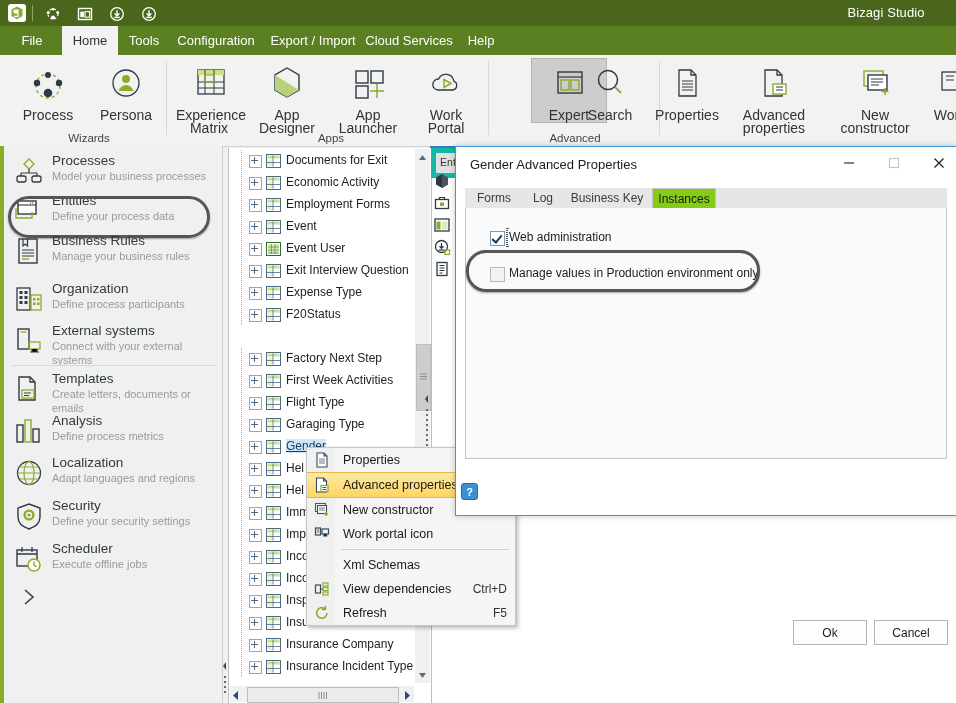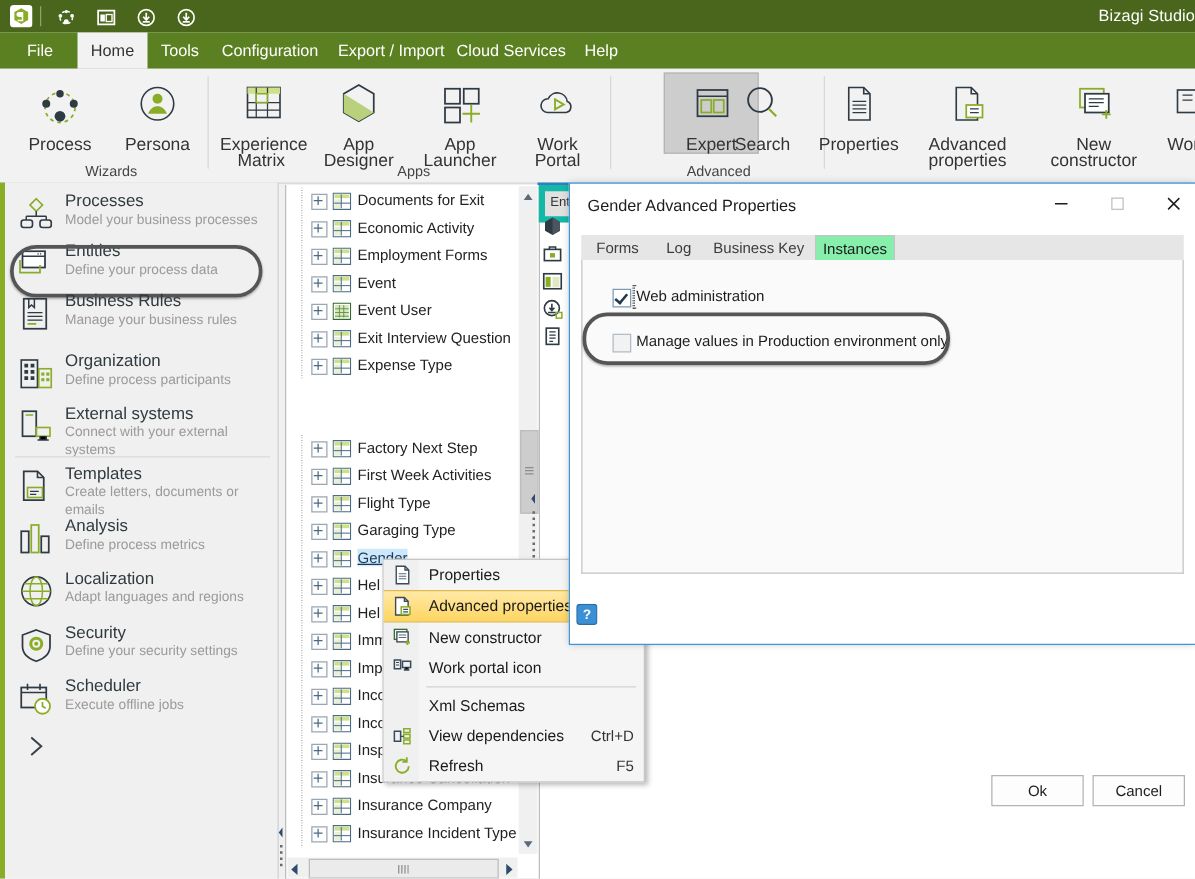--- a/index.html
+++ b/index.html
@@ -9,21 +9,21 @@
     font-size:12px;color:#2b2b2b;background:#ffffff;
     -webkit-font-smoothing:antialiased;
   }
   #app{position:relative;width:956px;height:703px;overflow:hidden;background:#f0f0f0;}
 
   
   .titlebar{position:absolute;left:0;top:0;width:956px;height:26px;background:#4a661c;}
   .tb-logo{position:absolute;left:8px;top:4px;width:18px;height:18px;}
   .tb-sep{position:absolute;left:32px;top:5px;width:1px;height:16px;background:#8aa85c;}
   .tb-icon{position:absolute;top:5px;width:18px;height:18px;cursor:pointer;}
-  .tb-title{position:absolute;right:0px;top:5px;width:140px;text-align:right;color:#ffffff;
+  .tb-title{position:absolute;right:0px;top:5px;width:140px;text-align:center;color:#ffffff;
     font-size:13px;letter-spacing:.1px;}
 
   
   .ribbontabs{position:absolute;left:0;top:26px;width:956px;height:29px;background:#5b8021;padding-left:35px;}
   .rtab{position:absolute;top:0;height:29px;line-height:29px;color:#ffffff;font-size:13px;
     text-align:center;cursor:pointer;}
   .rtab.active{background:#f2f2f2;color:#333333;}
 
   
   .ribbon{position:absolute;left:0;top:55px;width:956px;height:91px;background:#f2f2f2;
@@ -93,21 +93,21 @@
   
   .dialog{position:absolute;left:455px;top:146px;width:500px;height:368px;background:#ffffff;
     border:1px solid #3f97d8;box-shadow:0 0 6px rgba(0,0,0,.22);}
   .dlg-title{position:absolute;left:14px;top:10px;font-size:13px;color:#1c1c1c;}
   .dlg-btn{position:absolute;top:2px;width:45px;height:28px;cursor:pointer;
     display:flex;align-items:center;justify-content:center;}
   .dlg-tabs{position:absolute;left:9px;top:41px;width:482px;height:20px;background:#e6e6e6;
     border-bottom:1px solid #c4c4c4;}
   .dtab{position:absolute;top:0;height:20px;line-height:20px;font-size:12px;color:#3c3c3c;
     text-align:center;cursor:pointer;}
-  .dtab.active{background:#86efac;border:1px solid #c4c4c4;border-bottom:1px solid #ffffff;
+  .dtab.active{background:#84cc16;border:1px solid #c4c4c4;border-bottom:1px solid #ffffff;
     color:#1a1a1a;height:21px;}
   .dlg-panel{position:absolute;left:9px;top:61px;width:480px;height:250px;background:#fafafa;
     border:1px solid #c4c4c4;border-top:none;}
   .chkrow{position:absolute;font-size:12px;color:#1d1d1d;}
   .chkbox{position:absolute;left:0;top:1px;width:13px;height:13px;border:1px solid #7b9ab5;background:#ffffff;}
   .chkbox.checked:after{content:"";position:absolute;left:3px;top:1px;width:4px;height:8px;
     border:solid #22384d;border-width:0 2px 2px 0;transform:rotate(40deg);}
   .chklbl{position:absolute;left:19px;top:0;white-space:nowrap;}
   .focusring{position:absolute;left:16px;top:-2px;right:-4px;height:17px;
     border:1px dotted #555;}
@@ -572,20 +572,35 @@
               <rect x="0.5" y="0.5" width="14" height="13" fill="#ffffff" stroke="#4a6a85"></rect>
               <rect x="1.5" y="1.5" width="12" height="3" fill="#cfe08a"></rect>
               <rect x="1.5" y="5.5" width="5" height="7" fill="#e9f1d4"></rect>
               <rect x="7.5" y="5.5" width="6" height="7" fill="#ffffff"></rect>
               <path d="M7 1.5v11" stroke="#4a6a85" stroke-width="0.8"></path>
               <path d="M1 8.5h13" stroke="#4a6a85" stroke-width="0.8"></path>
             </svg>
           </span>
           <span class="tlbl">Expense Type</span>
         </div>
+        <div class="tnode" style="top: 156px;">
+          <span class="dots"></span>
+          <span class="plus"></span>
+          <span class="tico">
+            <svg class="svgico" width="15" height="14" viewBox="0 0 15 14">
+              <rect x="0.5" y="0.5" width="14" height="13" fill="#ffffff" stroke="#4a6a85"></rect>
+              <rect x="1.5" y="1.5" width="12" height="3" fill="#cfe08a"></rect>
+              <rect x="1.5" y="5.5" width="5" height="7" fill="#e9f1d4"></rect>
+              <rect x="7.5" y="5.5" width="6" height="7" fill="#ffffff"></rect>
+              <path d="M7 1.5v11" stroke="#4a6a85" stroke-width="0.8"></path>
+              <path d="M1 8.5h13" stroke="#4a6a85" stroke-width="0.8"></path>
+            </svg>
+          </span>
+          <span class="tlbl">F20Status</span>
+        </div>
         <div class="tnode" style="top: 200px;">
           <span class="dots"></span>
           <span class="plus"></span>
           <span class="tico">
             <svg class="svgico" width="15" height="14" viewBox="0 0 15 14">
               <rect x="0.5" y="0.5" width="14" height="13" fill="#ffffff" stroke="#4a6a85"></rect>
               <rect x="1.5" y="1.5" width="12" height="3" fill="#cfe08a"></rect>
               <rect x="1.5" y="5.5" width="5" height="7" fill="#e9f1d4"></rect>
               <rect x="7.5" y="5.5" width="6" height="7" fill="#ffffff"></rect>
               <path d="M7 1.5v11" stroke="#4a6a85" stroke-width="0.8"></path>

